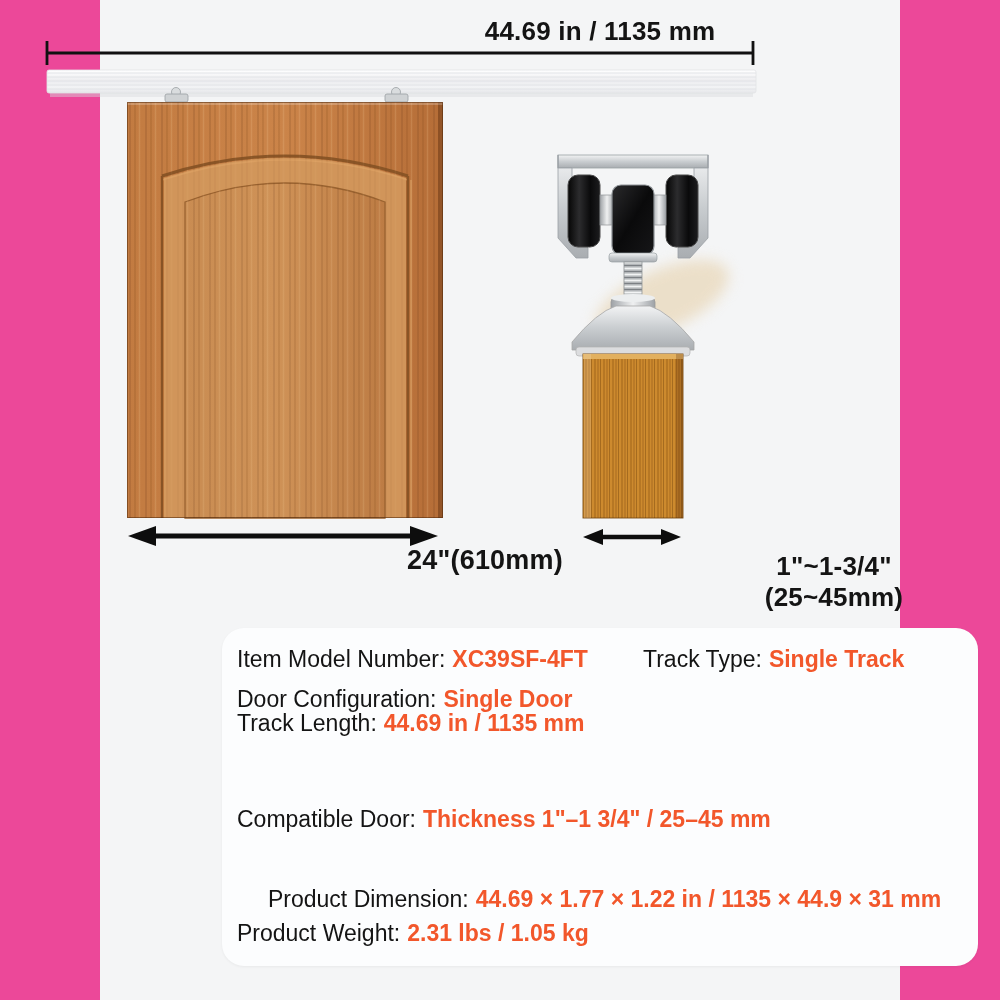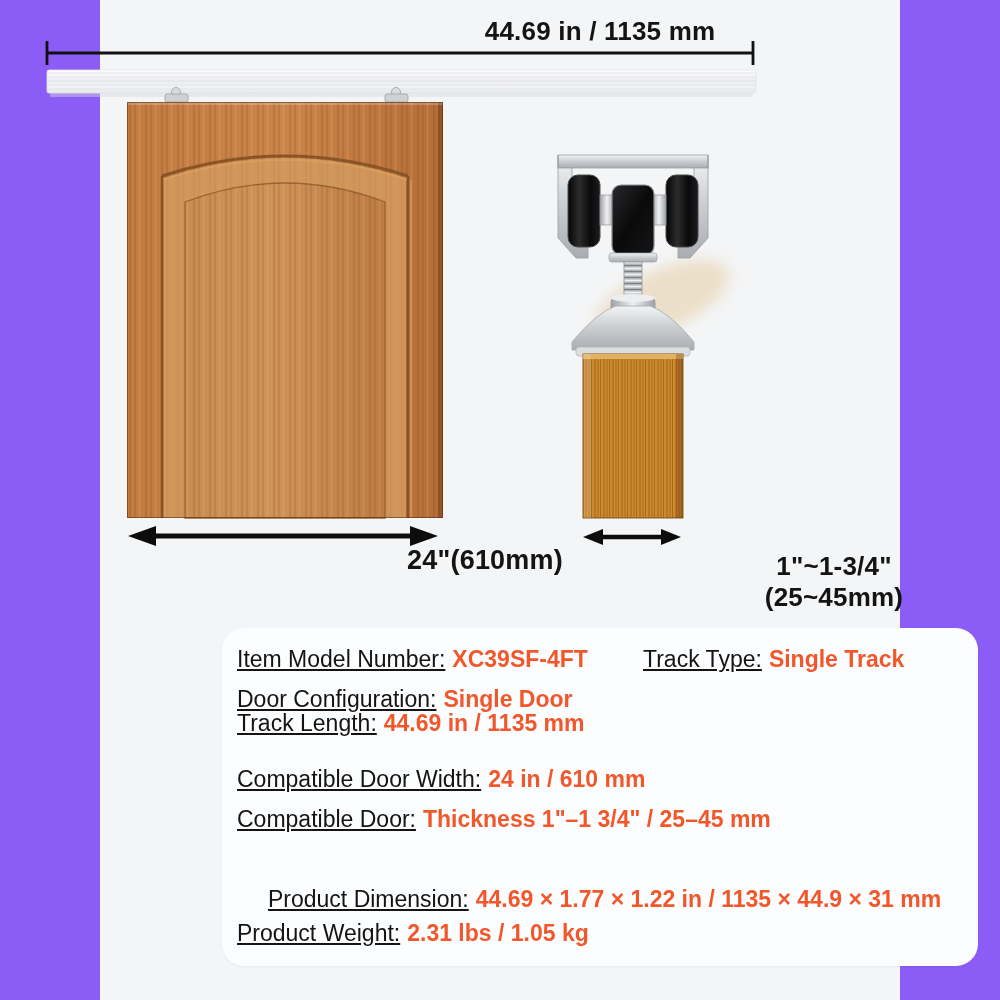--- a/index.html
+++ b/index.html
@@ -3,31 +3,31 @@
 <meta charset="utf-8">
 <style>
   :root{
     --accent:#f2572b;
     --ink:#141414;
     --stage-bg:#f4f5f6;
     --panel-bg:#fcfdfe;
   }
   *{margin:0;padding:0;box-sizing:border-box;}
   html,body{width:1000px;height:1000px;background:#ffffff;font-family:"Liberation Sans",sans-serif;}
-  .canvas{position:relative;width:1000px;height:1000px;background:#8b5cf6;overflow:hidden;}
+  .canvas{position:relative;width:1000px;height:1000px;background:#ec4899;overflow:hidden;}
   .stage{position:absolute;left:100px;top:0;width:800px;height:1000px;background:var(--stage-bg);}
   #scene{position:absolute;left:0;top:0;}
   .dim-label{position:absolute;color:var(--ink);font-weight:600;text-align:center;letter-spacing:.2px;}
   #label-track-length{left:140px;top:16px;width:720px;font-size:26px;}
   #label-door-width{left:227px;top:545px;width:316px;font-size:27px;}
   #label-thickness{left:646px;top:551px;width:176px;font-size:26px;line-height:31px;}
   .spec-panel{position:absolute;left:122px;top:628px;width:756px;height:338px;background:var(--panel-bg);
     border-radius:22px;box-shadow:0 1px 3px rgba(0,0,0,.05);}
   .spec-row{position:absolute;font-size:23px;white-space:nowrap;line-height:26px;}
-  .spec-label{color:var(--ink);text-decoration:underline;}
+  .spec-label{color:var(--ink);}
   .spec-value{color:var(--accent);font-weight:700;margin-left:7px;}
   .r0{top:18px;left:15px;} .r1{top:18px;left:421px;}
   .r2{top:58px;left:15px;} .r3{top:58px;left:421px;}
   .r4{top:82px;left:15px;} .r5{top:138px;left:15px;}
   .r6{top:178px;left:15px;} .r7{top:218px;left:15px;}
   .r8{top:258px;left:15px;margin-left:31px;} .r9{top:292px;left:15px;}
 </style>
 </head>
 <body>
 
@@ -195,23 +195,20 @@
       </div>
       <div class="spec-row r2">
         <span class="spec-label">Door Configuration:</span><span class="spec-value">Single Door</span>
       </div>
       <div class="spec-row r1">
         <span class="spec-label">Track Type:</span><span class="spec-value">Single Track</span>
       </div>
       <div class="spec-row r4">
         <span class="spec-label">Track Length:</span><span class="spec-value">44.69 in / 1135 mm</span>
       </div>
-      <div class="spec-row r5">
-        <span class="spec-label">Compatible Door Width:</span><span class="spec-value">24 in / 610 mm</span>
-      </div>
       <div class="spec-row r6">
         <span class="spec-label">Compatible Door:</span><span class="spec-value">Thickness 1"–1 3/4" / 25–45 mm</span>
       </div>
       <div class="spec-row r8">
         <span class="spec-label">Product Dimension:</span><span class="spec-value">44.69 × 1.77 × 1.22 in / 1135 × 44.9 × 31 mm</span>
       </div>
       <div class="spec-row r9">
         <span class="spec-label">Product Weight:</span><span class="spec-value">2.31 lbs / 1.05 kg</span>
       </div>
     </div>

